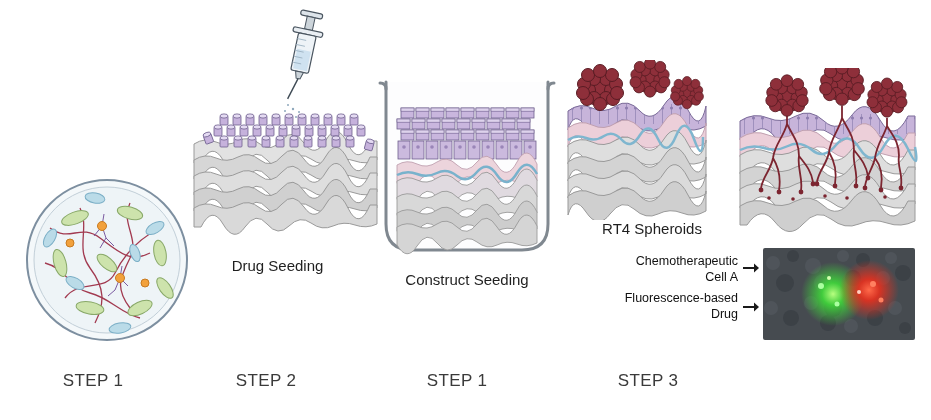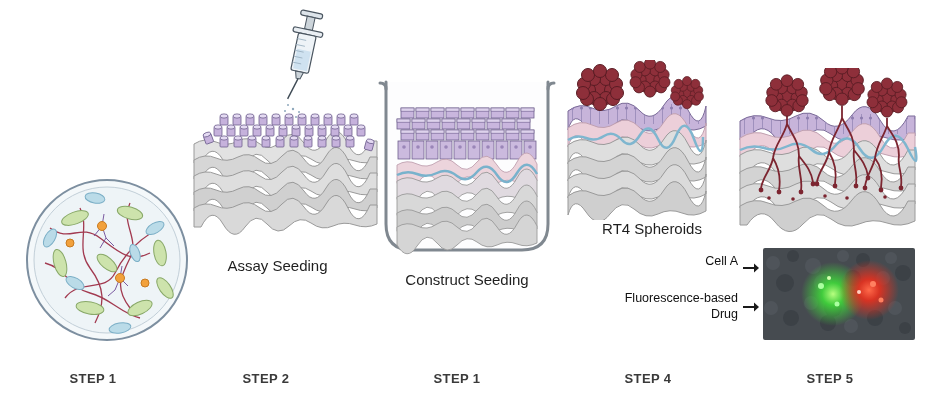--- a/index.html
+++ b/index.html
@@ -2,21 +2,21 @@
 <html><head>
 <meta charset="utf-8">
 <style>
   html,body{margin:0;padding:0;background:#ffffff;}
   .stage{
     position:relative;width:931px;height:420px;background:#ffffff;
     font-family:"Liberation Sans",sans-serif;overflow:hidden;
   }
   .abs{position:absolute;}
   .step-label{
-    font-weight:bold;font-size:13px;color:#3a3a3a;text-align:center;
+    font-weight:normal;font-size:17px;color:#3a3a3a;text-align:center;
     width:120px;letter-spacing:0.4px;
   }
   .caption{font-size:15px;color:#1f1f1f;text-align:center;}
   .anno{font-size:12.5px;color:#111;text-align:right;line-height:1.25;width:126px;}
   svg{display:block;}
 </style>
 </head>
 <body>
 
 <div class="stage">
@@ -341,40 +341,40 @@
     <g>
       <circle cx="58" cy="38" r="3" fill="#aaffa0"></circle>
         <circle cx="74" cy="56" r="2.5" fill="#aaffa0"></circle>
       <circle cx="66" cy="30" r="2" fill="#d2ffb0"></circle>
       <circle cx="110" cy="36" r="3" fill="#ff8060"></circle>
         <circle cx="118" cy="52" r="2.5" fill="#ff8060"></circle>
       <circle cx="96" cy="44" r="2" fill="#ffd0c0"></circle>
     </g>
   </svg>
 
-  <div class="abs caption" style="left:185px;top:257px;width:185px">Assay Seeding</div>
+  <div class="abs caption" style="left:185px;top:257px;width:185px">Drug Seeding</div>
   <div class="abs caption" style="left:372px;top:271px;width:190px">Construct Seeding</div>
   <div class="abs caption" style="left:578px;top:220px;width:148px">RT4 Spheroids</div>
 
   <div class="abs anno" style="left:612px;top:254px">
+    <div>Chemotherapeutic</div>
     <div>Cell A</div>
   </div>
   <svg class="abs" style="left:742px;top:262px" width="18" height="12" viewBox="0 0 18 12">
     <line x1="1" y1="6" x2="12" y2="6" stroke="#1a1a1a" stroke-width="2"></line>
     <polygon points="12,1.5 17,6 12,10.5" fill="#1a1a1a"></polygon>
   </svg>
 
   <div class="abs anno" style="left:612px;top:291px">
     <div>Fluorescence-based</div>
     <div>Drug</div>
   </div>
   <svg class="abs" style="left:742px;top:301px" width="18" height="12" viewBox="0 0 18 12">
     <line x1="1" y1="6" x2="12" y2="6" stroke="#1a1a1a" stroke-width="2"></line>
     <polygon points="12,1.5 17,6 12,10.5" fill="#1a1a1a"></polygon>
   </svg>
 
   <div class="abs step-label" style="left:33px;top:371px">STEP 1</div>
   <div class="abs step-label" style="left:206px;top:371px">STEP 2</div>
   <div class="abs step-label" style="left:397px;top:371px">STEP 1</div>
-  <div class="abs step-label" style="left:588px;top:371px">STEP 4</div>
-  <div class="abs step-label" style="left:770px;top:371px">STEP 5</div>
+  <div class="abs step-label" style="left:588px;top:371px">STEP 3</div>
 
 </div>
 
 </body></html>

